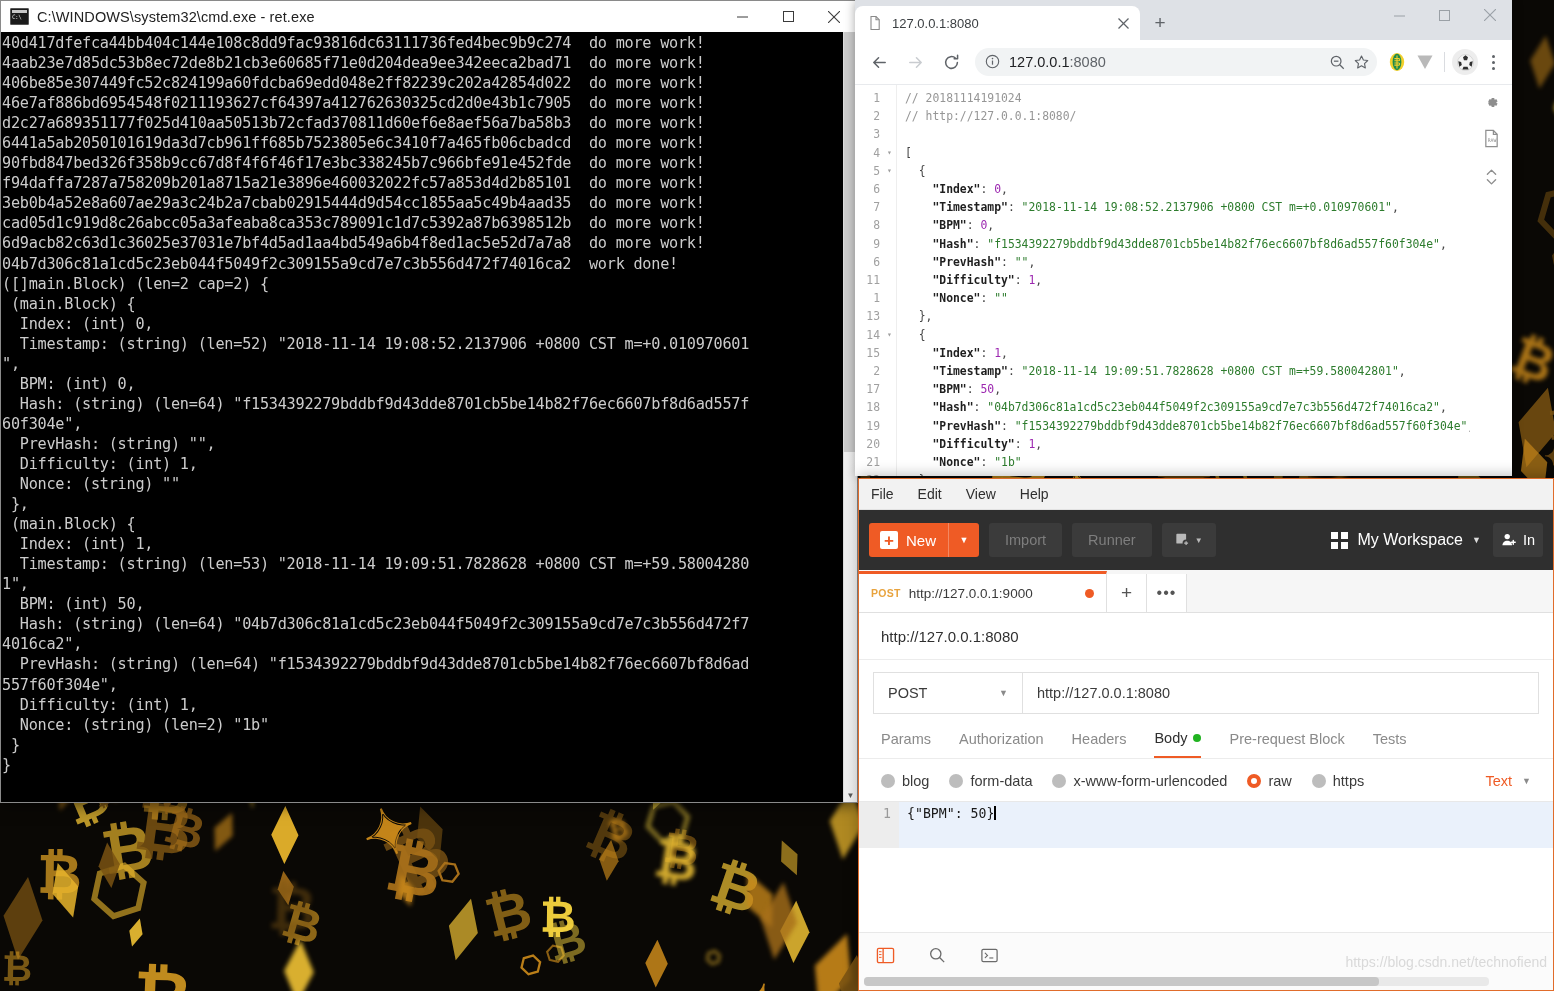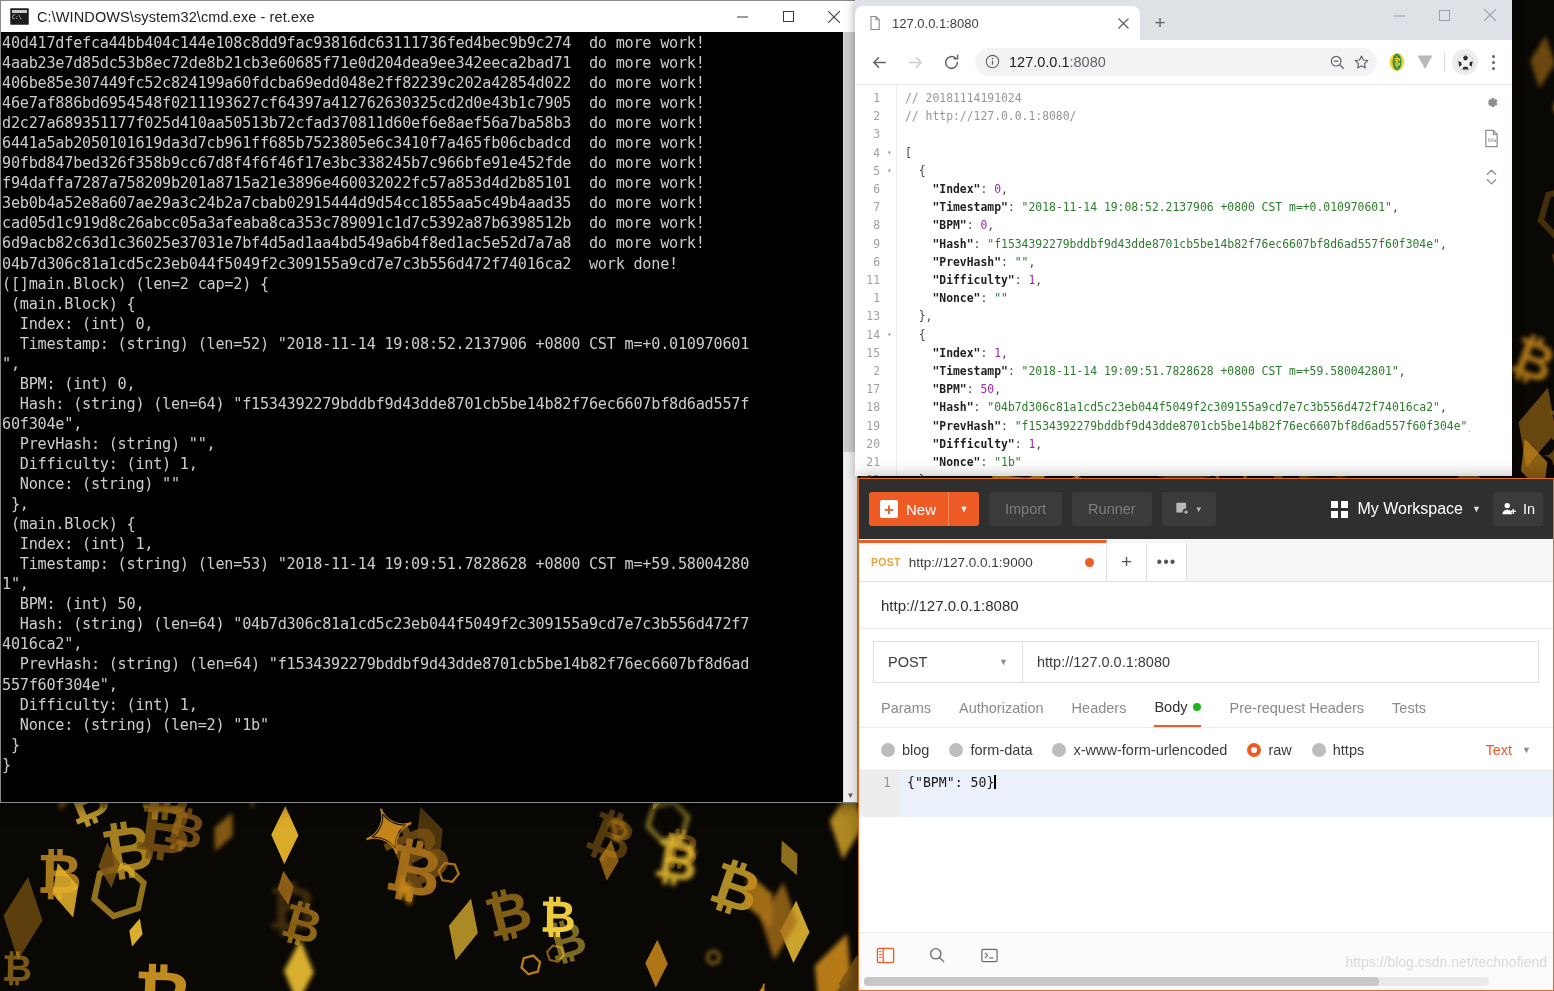--- a/index.html
+++ b/index.html
@@ -1006,20 +1006,26 @@
             <path d="M3.5 15l4.5 4.5L12.5 15" fill="none" stroke="currentColor" stroke-width="1.5" stroke-linecap="round" stroke-linejoin="round"></path>
           </svg>
       </span>
     </div>
   </div>
 </div>
 
 <div id="postman">
 
 
+  <div class="pm-menubar">
+    <span>File</span>
+    <span>Edit</span>
+    <span>View</span>
+    <span>Help</span>
+  </div>
 
   <div class="pm-toolbar">
     <div class="btn-new">
       <span class="plus">+</span>
       <span class="lbl">New</span>
       <span class="caret">▼</span>
     </div>
     <div class="btn-dark">Import</div>
     <div class="btn-dark">Runner</div>
     <div class="btn-icon">
@@ -1068,21 +1074,21 @@
       <span class="caret">▼</span>
     </div>
     <div class="urlin">http://127.0.0.1:8080</div>
   </div>
 
   <div class="sectabs">
       <div class="st"><span>Params</span></div>
       <div class="st"><span>Authorization</span></div>
       <div class="st"><span>Headers</span></div>
       <div class="st active"><span>Body</span><span class="gdot"></span></div>
-      <div class="st"><span>Pre-request Headers</span></div>
+      <div class="st"><span>Pre-request Block</span></div>
       <div class="st"><span>Tests</span></div>
     </div>
 
   <div class="radiorow">
       <div class="radio">
         <span class="rb"></span>
         <span class="rl">blog</span>
       </div>
       <div class="radio">
         <span class="rb"></span>

